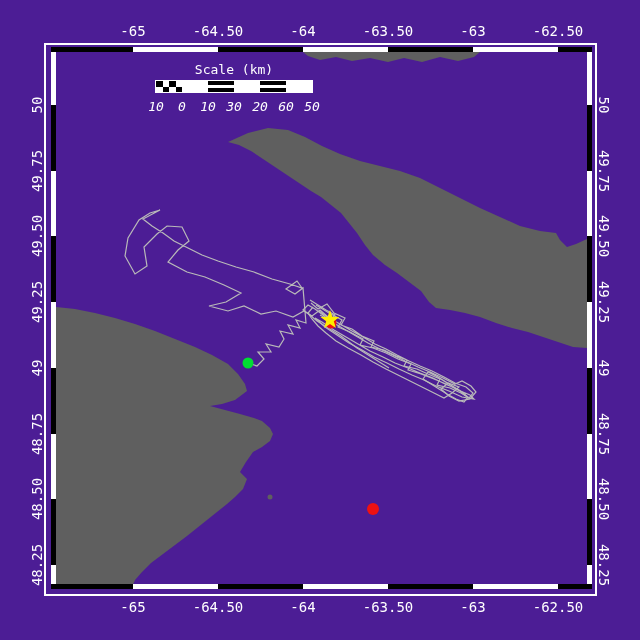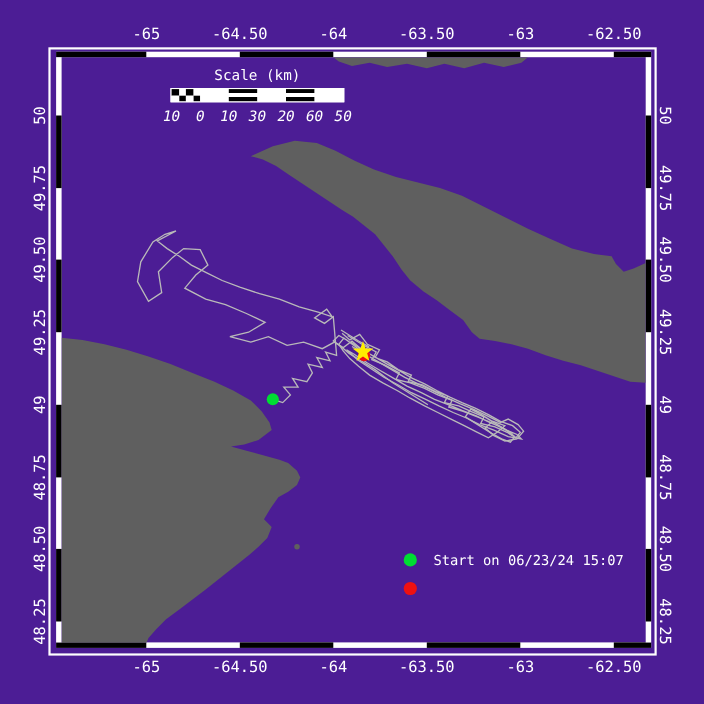--- a/index.html
+++ b/index.html
@@ -140,23 +140,17 @@
         <span class="sb-num" style="left: 79px;">30</span>
         <span class="sb-num" style="left: 105px;">20</span>
         <span class="sb-num" style="left: 131px;">60</span>
         <span class="sb-num" style="left: 157px;">50</span>
       </div>
   </div>
 
   <div id="legend">
       <div class="lg-row">
         <div class="lg-marker"><svg width="26" height="22">
-            <circle cx="15" cy="11" r="6" fill="#00dd33"></circle>
-          </svg></div>
-        <div class="lg-label">Start on 06/23/24 15:07</div>
-      </div>
-      <div class="lg-row">
-        <div class="lg-marker"><svg width="26" height="22">
             <circle cx="15" cy="11" r="6" fill="#ee1111"></circle>
           </svg></div>
       </div>
     </div>
 </div>
 
 </body></html>

